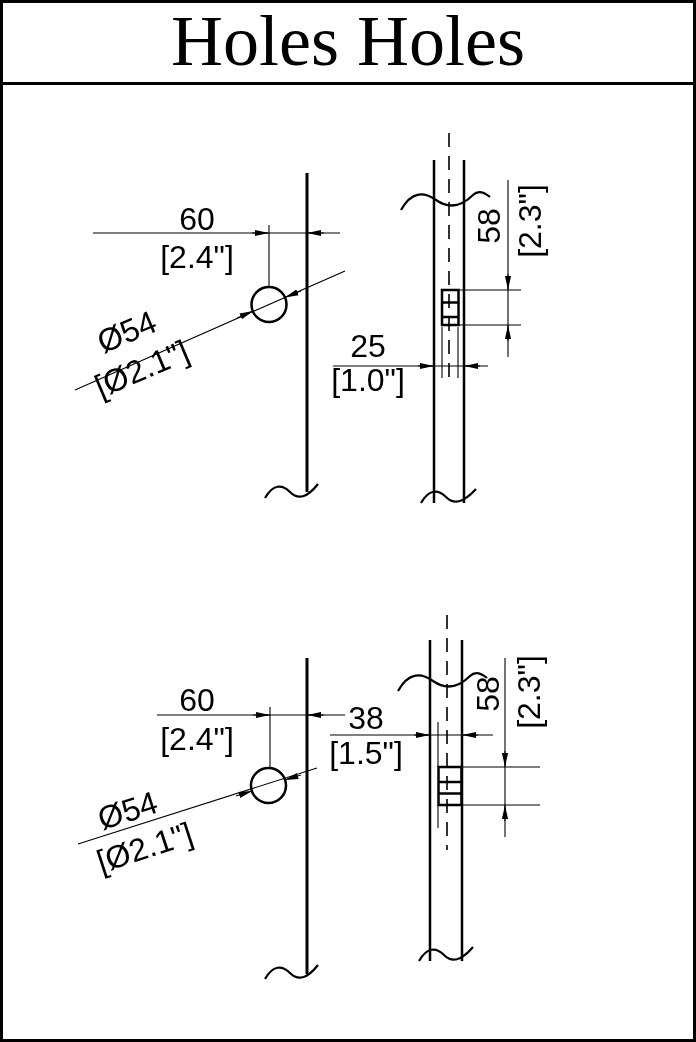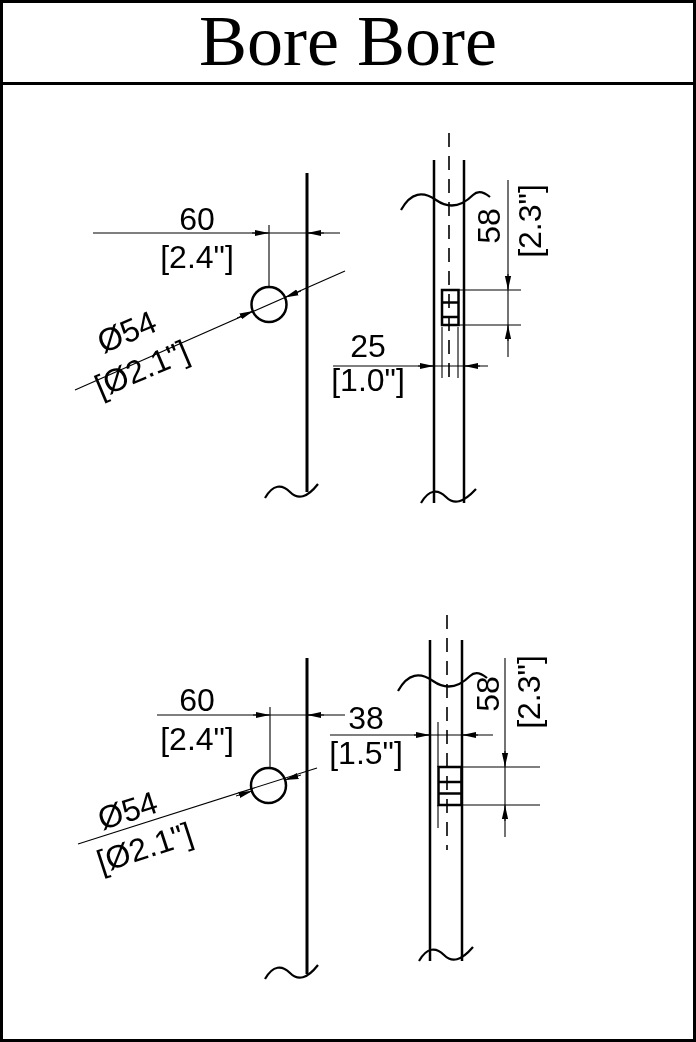--- a/index.html
+++ b/index.html
@@ -29,21 +29,21 @@
     font-family:"Liberation Sans",sans-serif;
     font-size:32px;fill:#000;text-anchor:middle;
   }
 </style>
 </head>
 <body>
 
 <div class="frame"></div>
 
 <div class="titlebox">
-  <span class="title">Bore Bore</span>
+  <span class="title">Holes Holes</span>
 </div>
 
 <svg class="sheet" width="696" height="1042" viewBox="0 0 696 1042">
   <defs>
     <marker id="arr" viewBox="0 0 14 8" refX="13.5" refY="4" markerWidth="14" markerHeight="8" orient="auto" markerUnits="userSpaceOnUse">
       <path d="M13.8,4 L0,0.9 L0,7.1 Z" fill="#000"></path>
     </marker>
   </defs>
 
   <g>

